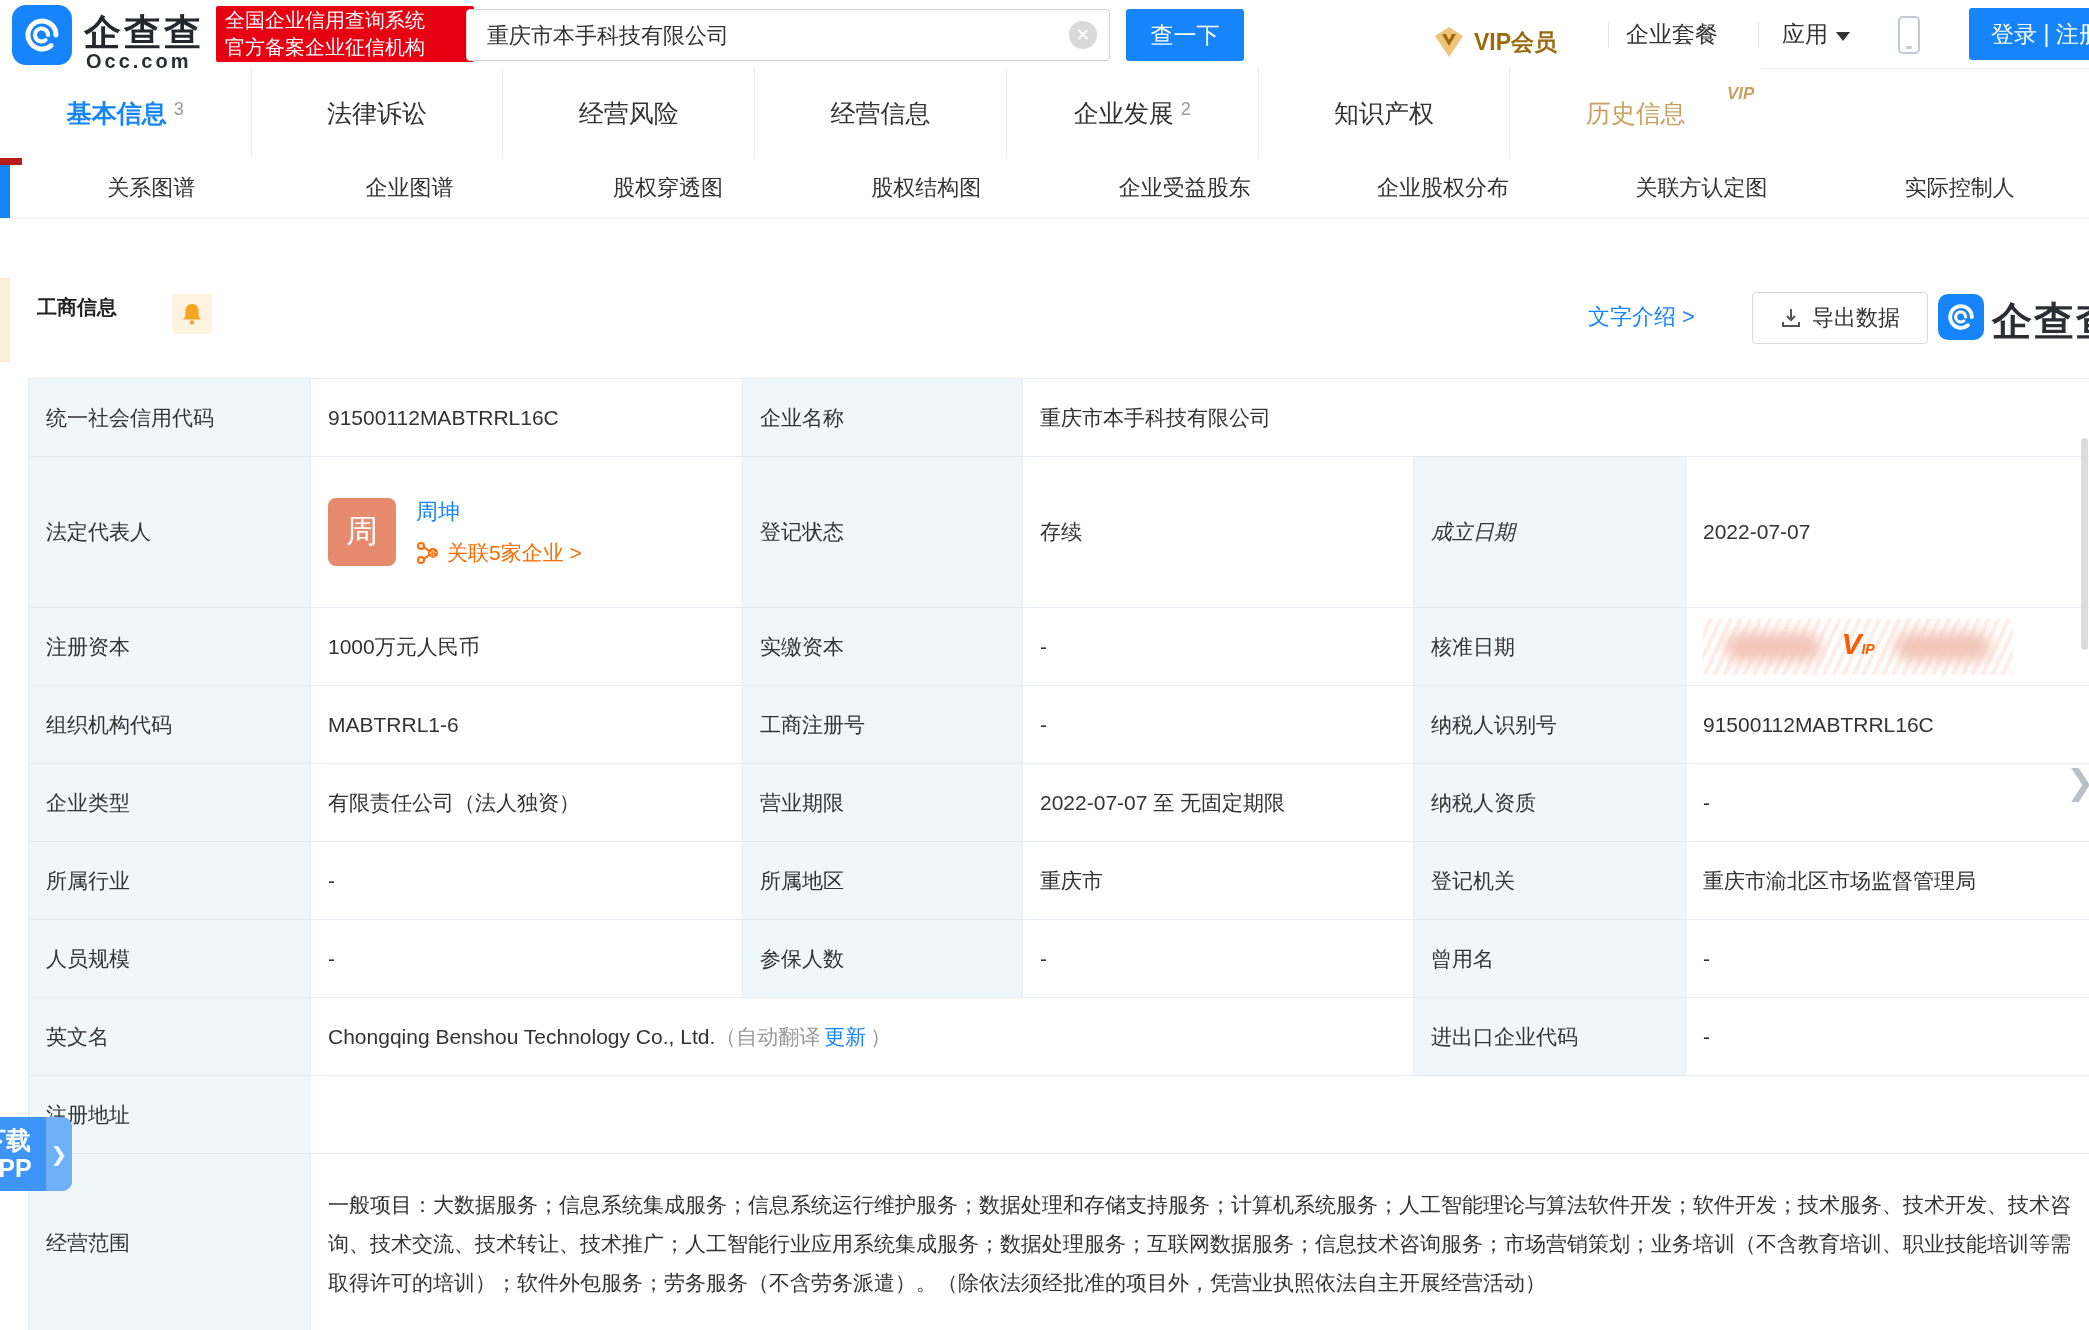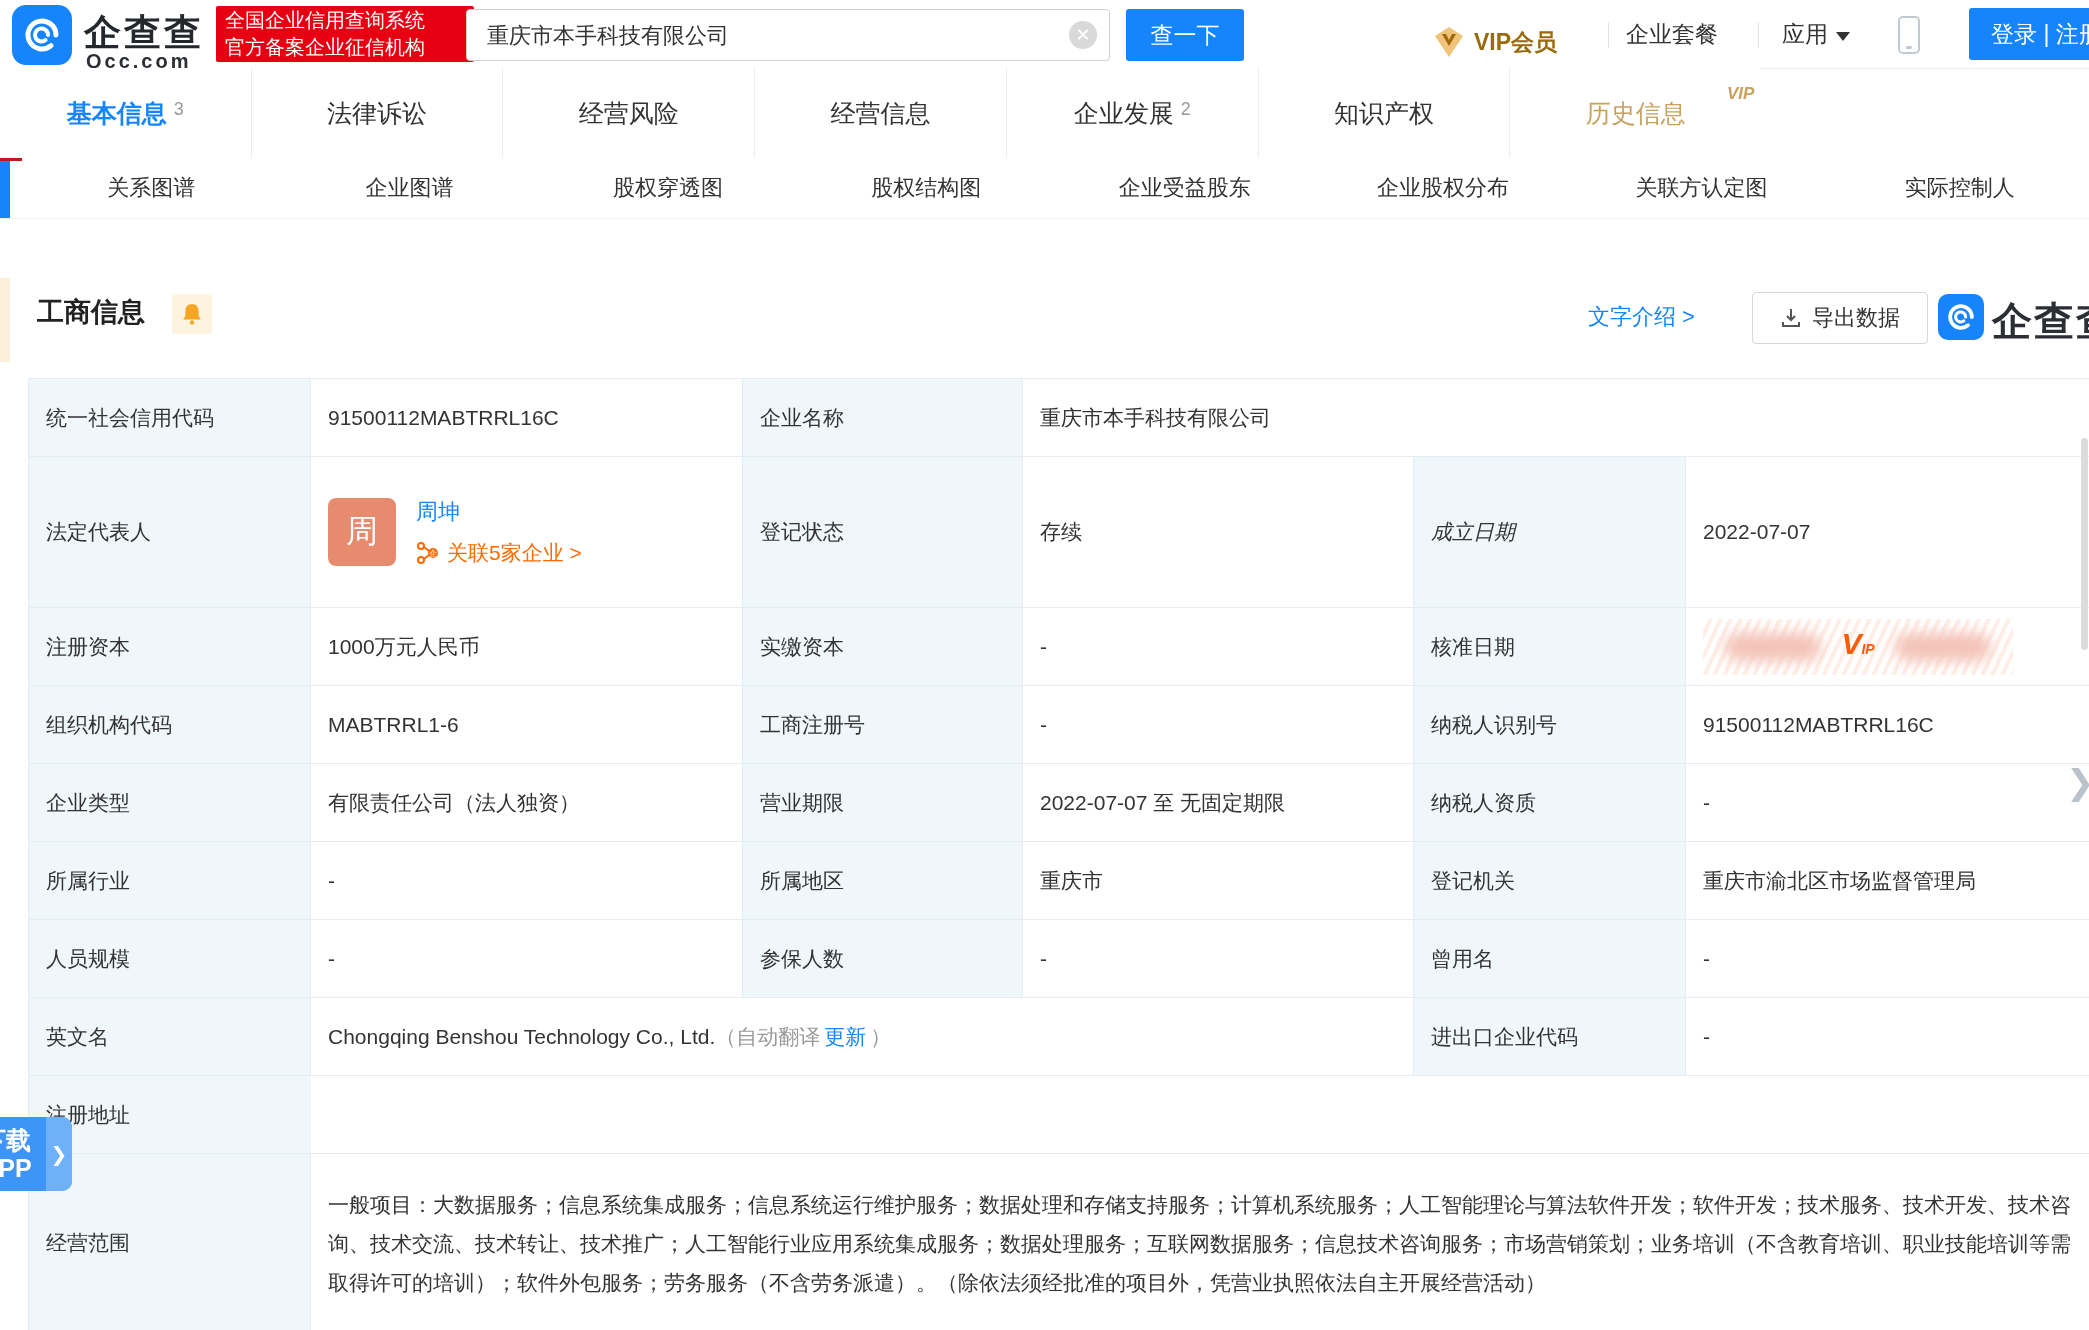--- a/index.html
+++ b/index.html
@@ -23,32 +23,32 @@
   .vip-entry .vip-text{font-size:23px;font-weight:700;color:#9A6A0B;margin-left:8px;}
   .hsep{position:absolute;top:22px;width:1px;height:26px;background:#e3e3e3;}
   .hlink{position:absolute;top:0;height:68px;display:flex;align-items:center;font-size:23px;color:#333;cursor:pointer;}
   .caret{display:inline-block;width:0;height:0;border-left:7px solid transparent;border-right:7px solid transparent;border-top:9px solid #333;margin-left:8px;margin-top:4px;}
   .phone-icon{position:absolute;left:1898px;top:16px;width:22px;height:38px;border:2px solid #c3c9d0;border-radius:5px;box-sizing:border-box;}
   .phone-icon:after{content:"";position:absolute;left:50%;bottom:3px;margin-left:-3px;width:6px;height:3px;border-radius:2px;background:#c3c9d0;}
   .login-btn{position:absolute;left:1969px;top:8px;width:160px;height:52px;background:#1685FC;color:#fff;font-size:23px;display:flex;align-items:center;padding-left:22px;box-sizing:border-box;border-radius:3px;cursor:pointer;white-space:nowrap;}
   
   .left-rail-blue{position:absolute;left:0;top:68px;width:10px;height:150px;background:#1685FC;}
   .left-rail-cream{position:absolute;left:0;top:278px;width:10px;height:84px;background:#FBEFD9;}
-  .tabs{position:absolute;left:0;top:68px;width:1761px;height:90px;display:flex;border-bottom:3px solid #b91c1c;background:#fff;}
+  .tabs{position:absolute;left:0;top:68px;width:1761px;height:90px;display:flex;border-bottom:7px solid #b91c1c;background:#fff;}
   .tab{flex:1 1 0;display:flex;align-items:center;justify-content:center;font-size:25px;color:#333;border-right:1px solid #ededed;cursor:pointer;position:relative;}
   .tab:last-child{border-right:none;}
   .tab .badge{font-size:18px;color:#999;margin-left:7px;position:relative;top:-4px;}
   .tab.active .tlabel{color:#1685FC;font-weight:700;}
   .tab.viptab .tlabel{color:#C8A161;}
   .tab .viptag{position:absolute;font-size:17px;font-style:italic;font-weight:700;color:#C8A161;top:16px;margin-left:210px;}
   .subnav{position:absolute;left:22px;top:158px;width:2067px;height:60px;display:flex;background:#fff;}
   .subnav-item{flex:1 1 0;display:flex;align-items:center;justify-content:center;font-size:22px;color:#333;cursor:pointer;}
   .subnav-border{position:absolute;left:0;top:218px;width:2089px;height:1px;background:#f2f2f2;}
   
-  .sec-title{position:absolute;left:37px;top:294px;font-size:27px;font-weight:700;color:#222;}
+  .sec-title{position:absolute;left:37px;top:294px;font-size:20px;font-weight:700;color:#222;}
   .bell-wrap{position:absolute;left:172px;top:294px;width:40px;height:40px;background:#FDF3DE;border-radius:4px;display:flex;align-items:center;justify-content:center;cursor:pointer;}
   .text-intro{position:absolute;left:1588px;top:302px;font-size:22px;color:#1685FC;cursor:pointer;}
   .export-btn{position:absolute;left:1752px;top:292px;width:176px;height:52px;border:1px solid #d9d9d9;border-radius:4px;background:#fff;display:flex;align-items:center;justify-content:center;gap:10px;font-size:22px;color:#333;cursor:pointer;box-sizing:border-box;}
   .wm-icon{position:absolute;left:1938px;top:294px;width:46px;height:46px;border-radius:10px;background:#1685FC;display:flex;align-items:center;justify-content:center;}
   .wm-text{position:absolute;left:1992px;top:294px;font-size:40px;font-weight:700;color:#2b2e33;letter-spacing:2px;white-space:nowrap;}
   
   .biz-table{position:absolute;left:28px;top:378px;width:2061px;border-top:1px solid #e3edf3;border-left:1px solid #e3edf3;box-sizing:border-box;}
   .trow{display:flex;border-bottom:1px solid #e3edf3;}
   .cell{box-sizing:border-box;border-right:1px solid #e3edf3;display:flex;align-items:center;padding:0 17px;font-size:21px;color:#333;overflow:hidden;}
   .cell:last-child{border-right:none;}

